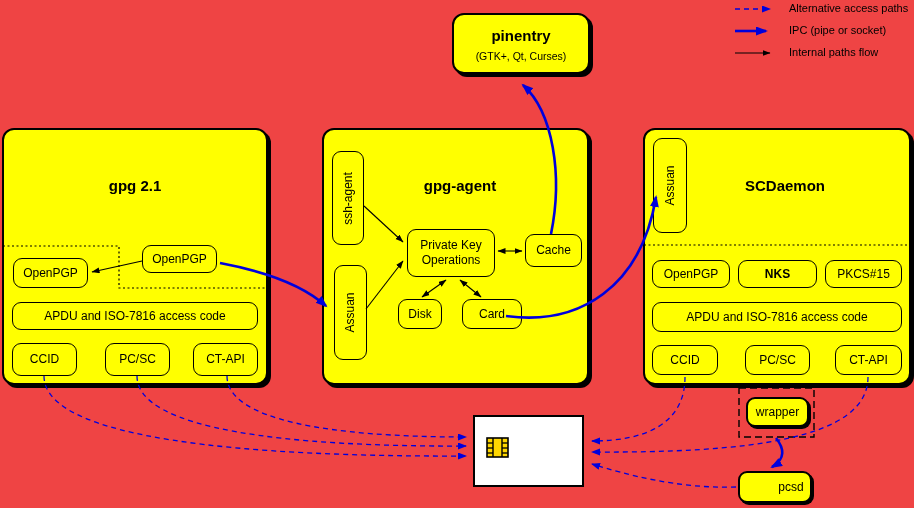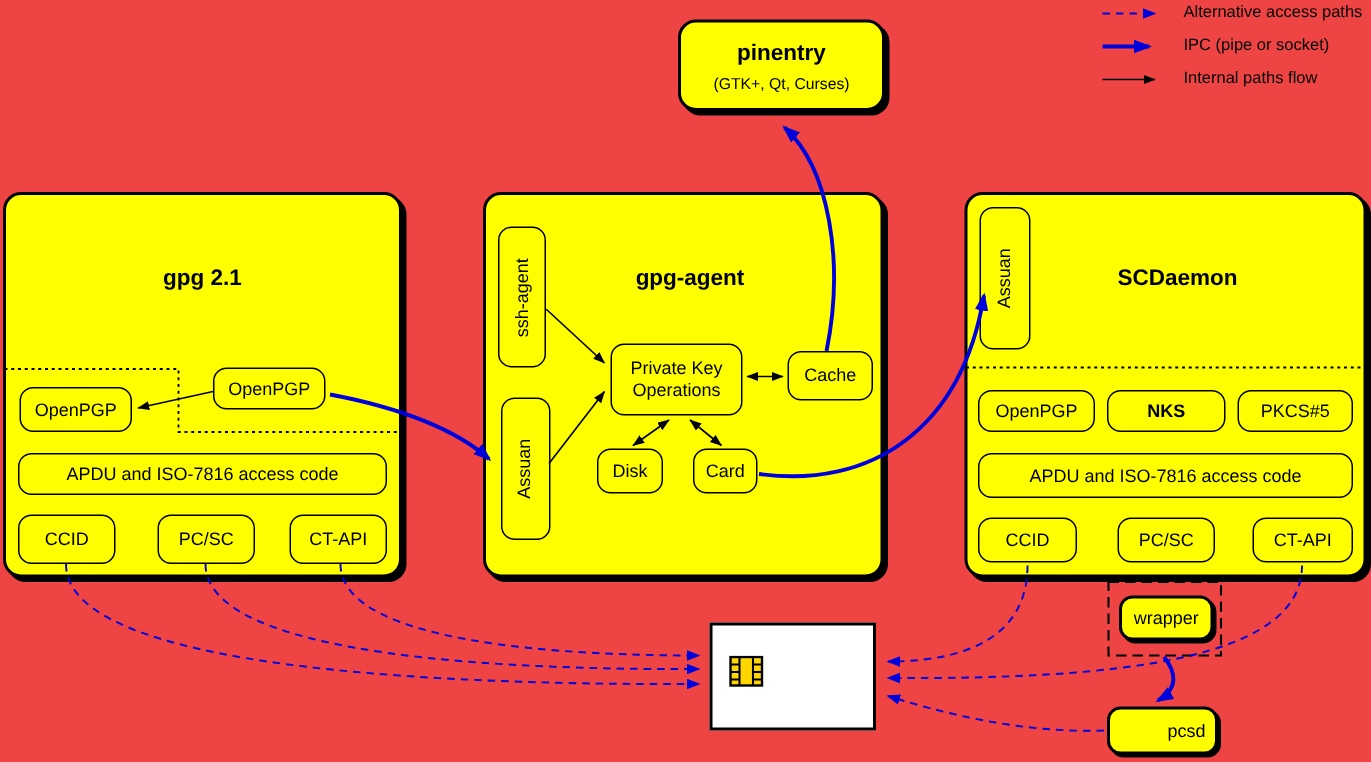--- a/index.html
+++ b/index.html
@@ -65,37 +65,37 @@
   <div class="sub" style="left:525px;top:234px;width:57px;height:33px;">
       <span>Cache</span>
     </div>
   <div class="sub" style="left:407px;top:229px;width:88px;height:48px;flex-direction:column;">
     <span>Private Key</span>
     <span>Operations</span>
   </div>
   <div class="sub" style="left:398px;top:299px;width:44px;height:30px;">
       <span>Disk</span>
     </div>
-  <div class="sub" style="left:462px;top:299px;width:43px;height:30px;">
+  <div class="sub" style="left:462px;top:299px;width:60px;height:30px;">
       <span>Card</span>
     </div>
 
   <div class="bigbox" style="left:643px;top:128px;width:268px;height:257px;"></div>
   <div class="title" style="left:700px;top:177px;width:170px;">SCDaemon</div>
   <div class="sub vert" style="left:653px;top:138px;width:34px;height:95px;">
       <span>Assuan</span>
     </div>
   <div class="sub" style="left:652px;top:260px;width:78px;height:28px;">
       <span>OpenPGP</span>
     </div>
   <div class="sub" style="left:738px;top:260px;width:79px;height:28px;font-weight:bold;">
       <span>NKS</span>
     </div>
   <div class="sub" style="left:825px;top:260px;width:77px;height:28px;">
-      <span>PKCS#5</span>
+      <span>PKCS#15</span>
     </div>
   <div class="sub" style="left:652px;top:302px;width:250px;height:30px;">
       <span>APDU and ISO-7816 access code</span>
     </div>
   <div class="sub" style="left:652px;top:345px;width:66px;height:30px;">
       <span>CCID</span>
     </div>
   <div class="sub" style="left:745px;top:345px;width:65px;height:30px;">
       <span>PC/SC</span>
     </div>

